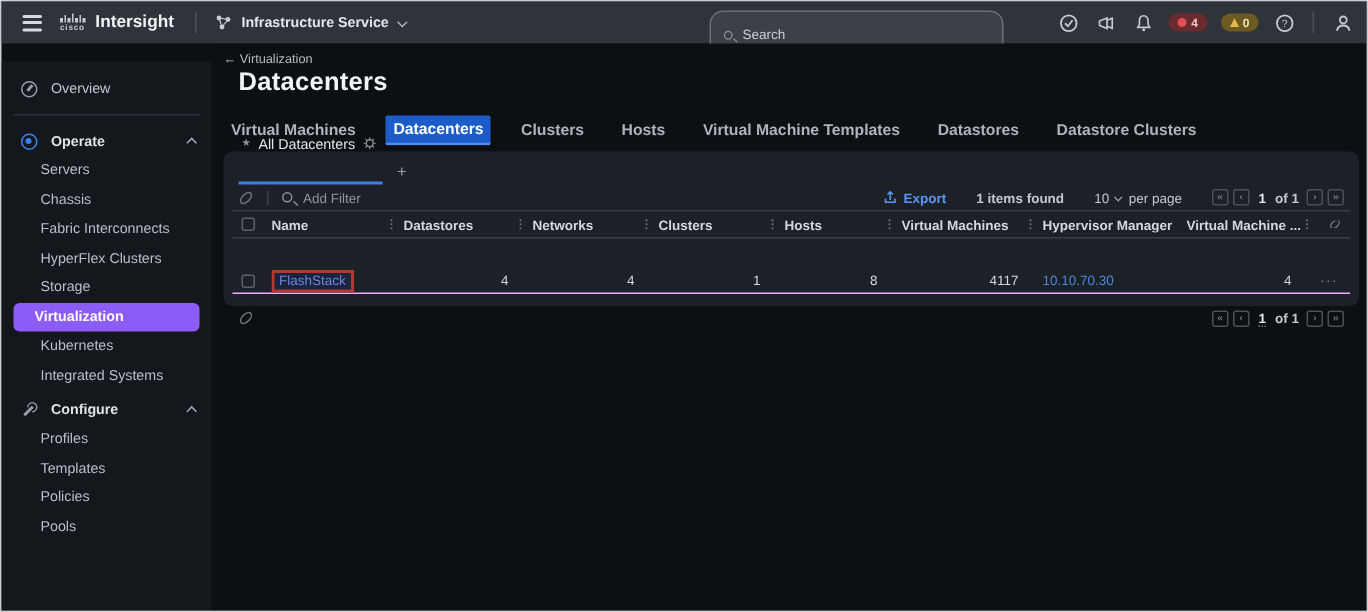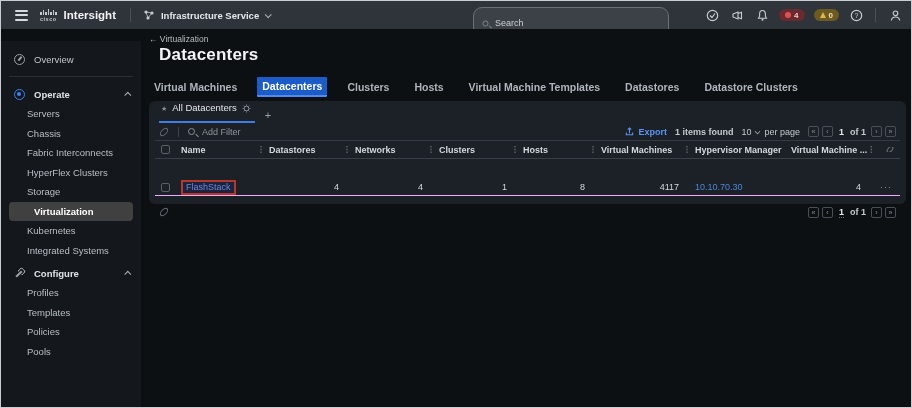--- a/index.html
+++ b/index.html
@@ -29,51 +29,51 @@
   .pill.yellow{background:#6d5a20;color:#f0e3b8;}
   .pill.yellow b{width:0;height:0;border-left:3.5px solid transparent;border-right:3.5px solid transparent;border-bottom:6px solid #e0b64f;}
 
   
   .sidebar{position:absolute;top:40px;left:0;width:140px;bottom:0;background:#14181c;padding-top:8px;}
   .side-row{display:flex;align-items:center;height:20px;padding:0 10px 0 12px;color:#c2c7cd;font-size:9.5px;cursor:pointer;}
   .side-row .ic{width:13px;display:flex;justify-content:center;margin-right:8px;}
   .side-divider{height:1px;background:#2a3036;margin:7px 8px;}
   .side-section-label{font-weight:bold;color:#dfe3e7;}
   .side-sub{display:block;height:19.5px;line-height:19.5px;padding-left:26px;font-size:9.5px;color:#b9bfc6;cursor:pointer;white-space:nowrap;}
-  .side-sub.selected{background:#404040;border-radius:4px;margin:0 8px 0 8px;padding-left:25px;color:#ffffff;font-weight:bold;}
+  .side-sub.selected{background:#8b5cf6;border-radius:4px;margin:0 8px 0 8px;padding-left:14px;color:#ffffff;font-weight:bold;}
   .gauge{width:11px;height:11px;border:1.5px solid #9aa0a7;border-radius:50%;position:relative;}
   .gauge:after{content:"";position:absolute;left:4px;top:1px;width:1.5px;height:5px;background:#9aa0a7;transform:rotate(40deg);}
   .op-ic{width:11px;height:11px;border:1.5px solid #3b82f6;border-radius:50%;position:relative;}
   .op-ic:after{content:"";position:absolute;left:2px;top:2px;width:4px;height:4px;border-radius:50%;background:#3b82f6;}
   .wrench{width:11px;height:11px;position:relative;}
   .wrench:before{content:"";position:absolute;left:1px;top:5px;width:8px;height:2px;background:#9aa0a7;transform:rotate(-45deg);}
   .wrench:after{content:"";position:absolute;right:0;top:0;width:5px;height:5px;border:1.5px solid #9aa0a7;border-radius:50%;border-bottom-color:transparent;transform:rotate(45deg);}
 
   
   .content{position:absolute;top:28px;left:140px;right:0;bottom:0;background:#0d1013;}
   .breadcrumb{position:absolute;left:8px;top:5px;font-size:8.5px;color:#b6bcc2;cursor:pointer;}
   .page-title{position:absolute;left:18px;top:16px;font-size:17px;font-weight:bold;color:#f2f4f6;letter-spacing:.2px;}
   .tabs{position:absolute;left:8px;top:48px;display:flex;gap:15px;align-items:center;}
   .tab{font-size:10.5px;font-weight:bold;color:#aeb4bb;padding:3px 5px;cursor:pointer;white-space:nowrap;}
   .tab.selected{background:#1b5cc8;color:#ffffff;border-bottom:2px solid #4f8bf0;border-radius:1px;}
 
   
   .card{position:absolute;left:8px;top:72px;width:757px;height:103px;background:#1c2127;border-radius:6px;padding:0 6px;}
   .viewtabs{height:22px;display:flex;align-items:flex-end;padding:0 4px;gap:10px;}
-  .viewtab{display:flex;align-items:flex-end;gap:5px;border-bottom:2px solid #3f7de8;padding:3px 4px 8px 2px;cursor:pointer;margin-top:25px;}
+  .viewtab{display:flex;align-items:flex-start;gap:5px;border-bottom:2px solid #3f7de8;padding:3px 4px 19px 2px;cursor:pointer;margin-top:25px;}
   .viewtab .star{color:#8a9099;font-size:7px;}
   .viewtab .lbl{font-size:9.5px;color:#e3e6ea;}
   .plus{color:#9aa0a7;font-size:11px;cursor:pointer;margin-bottom:2px;}
   .toolbar{height:18px;display:flex;align-items:center;border-bottom:1px solid #353b42;padding:0 4px;}
   .oval-icon{display:inline-block;width:10px;height:6px;border:1.3px solid #6a7078;border-radius:50%;transform:rotate(-45deg);cursor:pointer;}
   .vert-sep{width:1px;height:10px;background:#3c424a;margin:0 9px;}
   .mag{width:7px;height:7px;border:1.3px solid #8a9099;border-radius:50%;position:relative;}
   .mag:after{content:"";position:absolute;left:6px;top:6px;width:4px;height:1.3px;background:#8a9099;transform:rotate(45deg);}
   .addfilter{font-size:9px;color:#8f959c;margin-left:7px;cursor:text;}
-  .toolbar-right{margin-left:auto;display:flex;align-items:center;gap:8px;justify-content:space-between;}
+  .toolbar-right{margin-left:auto;display:flex;align-items:center;gap:20px;justify-content:space-between;}
   .export{display:flex;align-items:center;gap:4px;color:#5b95f2;font-size:9px;font-weight:bold;cursor:pointer;}
   .items-found{font-size:9px;color:#c3c8ce;font-weight:bold;}
   .perpage{display:flex;align-items:center;gap:4px;font-size:9px;color:#c3c8ce;cursor:pointer;}
   .pager{display:flex;align-items:center;gap:3px;}
   .pbtn{width:11px;height:11px;border:1px solid #4a5058;border-radius:2px;color:#8a9099;font-size:7px;display:flex;align-items:center;justify-content:center;cursor:pointer;}
   .pcur{font-size:9px;color:#e3e6ea;font-weight:bold;margin:0 3px;border-bottom:1px dotted #6a7078;}
   .pof{font-size:9px;color:#c3c8ce;margin-right:2px;font-weight:bold;}
 
   .tgrid{display:grid;grid-template-columns:26px 88px 86px 84px 84px 78px 94px 96px 86px 1fr;align-items:center;}
   .thead{height:18px;border-bottom:1px solid #3a4048;}

